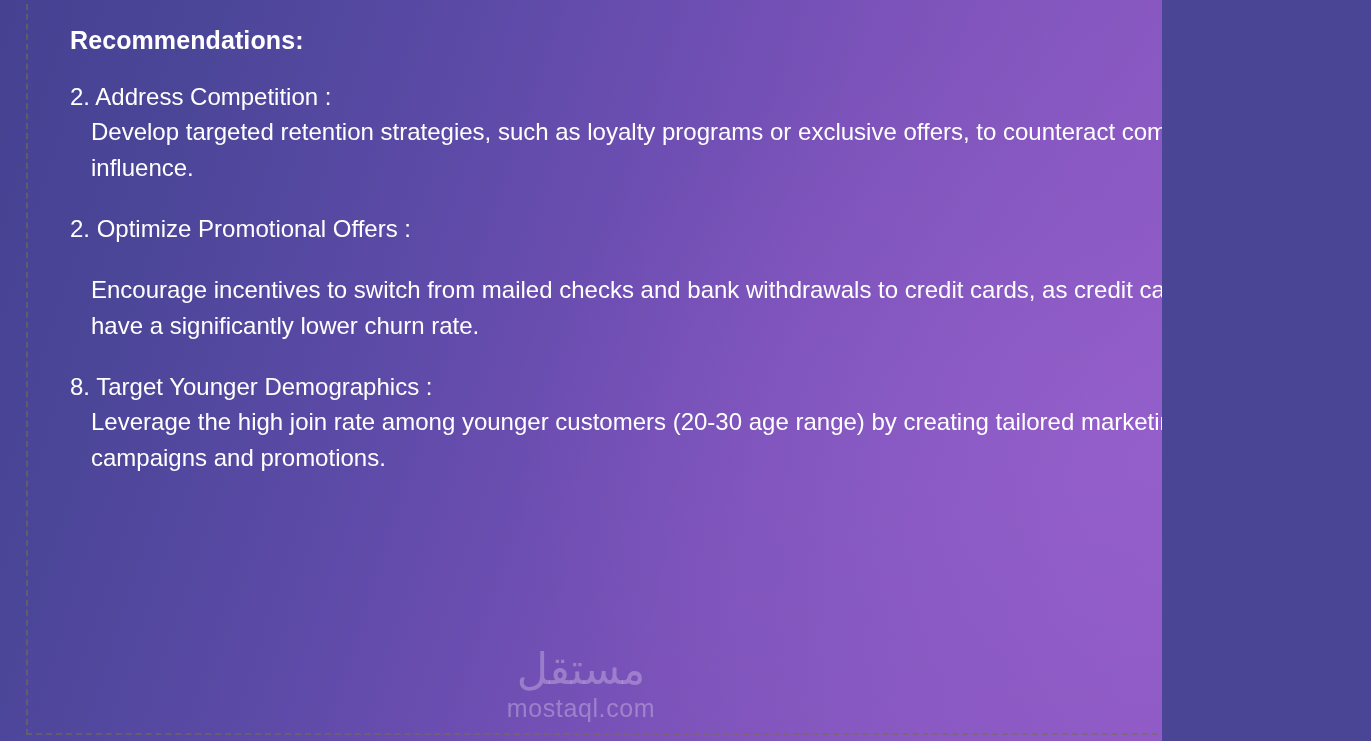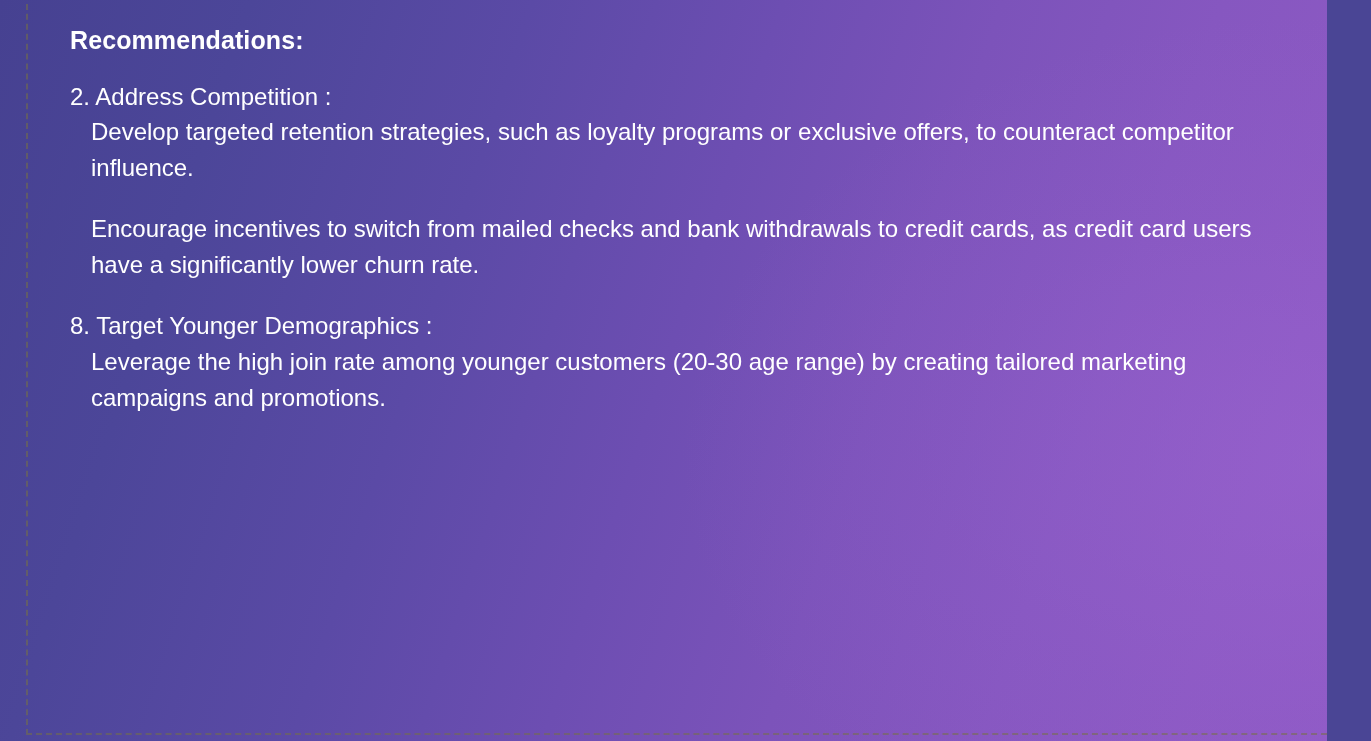--- a/index.html
+++ b/index.html
@@ -10,21 +10,21 @@
   }
   body {
     width: 1371px;
     height: 741px;
     overflow: hidden;
     font-family: "Liberation Sans", sans-serif;
   }
 
   #slide {
     position: relative;
-    width: 1327px;
+    width: 1162px;
     height: 741px;
     background:
       linear-gradient(108deg,
         #464191 0%,
         #4c4699 16%,
         #5b4aa6 34%,
         #6d4eb2 50%,
         #7c53ba 64%,
         #8657c0 78%,
         #8c59c3 90%,
@@ -144,27 +144,32 @@
   <div class="content">
 
     <h1 class="slide-title">Recommendations:</h1>
 
     <div class="rec-item">
       <p class="rec-heading">2. Address Competition :</p>
       <p class="rec-body">Develop targeted retention strategies, such as loyalty programs or exclusive offers, to counteract competitor influence.</p>
     </div>
 
     <div class="rec-item">
+      <p class="rec-heading">2. Optimize Promotional Offers :</p>
     </div>
 
     <div class="rec-item">
       <p class="rec-body">Encourage incentives to switch from mailed checks and bank withdrawals to credit cards, as credit card users have a significantly lower churn rate.</p>
     </div>
 
     <div class="rec-item">
       <p class="rec-heading">8. Target Younger Demographics :</p>
       <p class="rec-body">Leverage the high join rate among younger customers (20-30 age range) by creating tailored marketing campaigns and promotions.</p>
     </div>
 
   </div>
 
+  <div class="watermark">
+    <span class="wm-arabic">مستقل</span>
+    <span class="wm-latin">mostaql.com</span>
+  </div>
 
 </div>
 
 </body></html>

